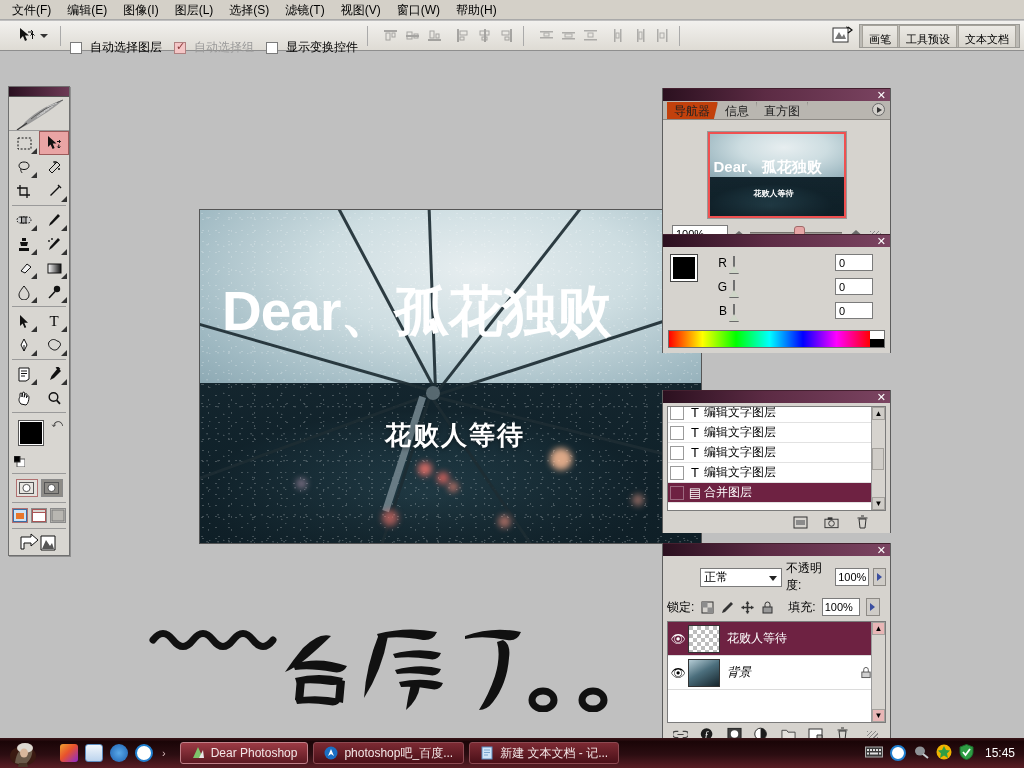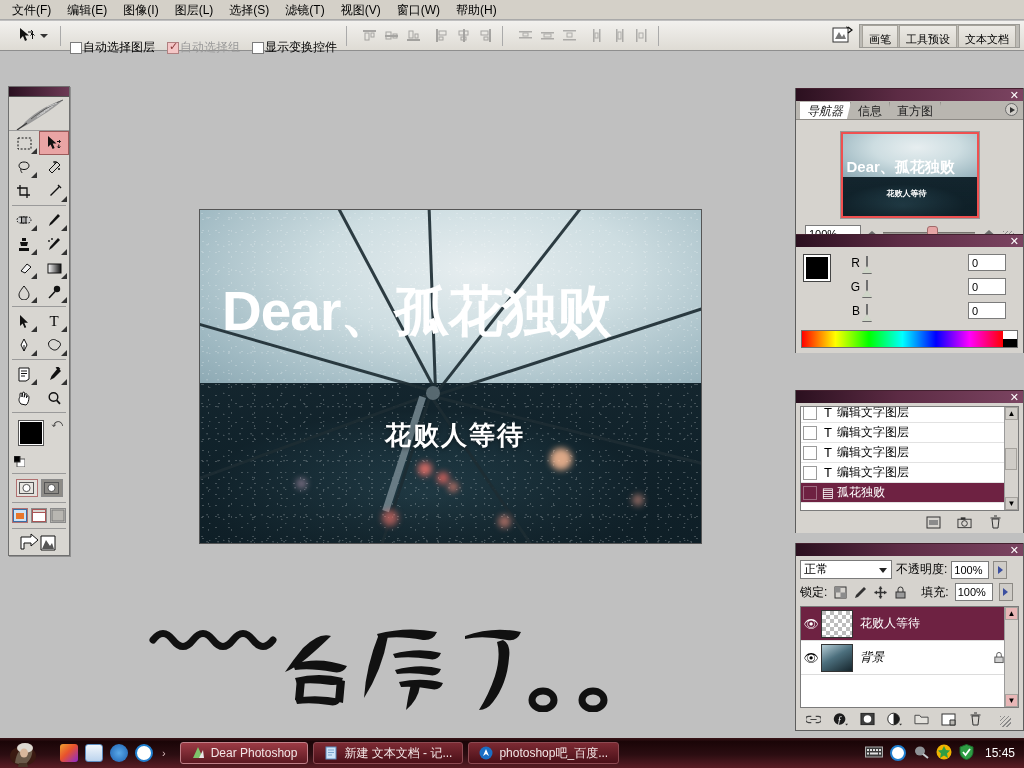--- a/index.html
+++ b/index.html
@@ -3,21 +3,21 @@
 <meta charset="utf-8">
 <style>
   * { box-sizing: border-box; margin:0; padding:0; }
   html,body { width:1024px; height:768px; overflow:hidden; }
   body {
     font-family: "Liberation Sans", "DejaVu Sans", sans-serif;
     font-size: 12px;
     background: #c0c0c0;
     -webkit-font-smoothing: none;
   }
-  #app { position:relative; width:1024px; height:768px;border-radius:28px; }
+  #app { position:relative; width:891px; height:768px;border-radius:28px; }
 
   
   .menubar {
     position:absolute; left:0; top:0; width:1024px; height:20px;
     background:#d4d0c8;
     border-bottom:1px solid #a9a9a9;
     display:flex; align-items:center; padding-left:4px;
   }
   .menu-item {
     padding:2px 8px; font-size:12px; color:#000; cursor:default;
@@ -35,21 +35,21 @@
     display:flex; align-items:center; gap:3px;
     margin-left:14px; padding:2px 3px;
   }
   .opt-toolicon { width:20px; height:18px; position:relative; }
   .tri-down {
     width:0;height:0;border-left:4px solid transparent;border-right:4px solid transparent;
     border-top:4px solid #333;
   }
   .vsep { width:1px; height:20px; background:#aaa; margin:0 9px; }
   .chk-group { display:flex; align-items:center; gap:12px; }
-  .chk { display:flex; align-items:center; gap:1px; font-size:12px;margin-top:24px; }
+  .chk { display:flex; align-items:center; gap:8px; font-size:12px;margin-top:24px; }
   .chkbox {
     width:12px;height:12px;border:1px solid #7b7b7b;background:#fff;
     display:inline-block;position:relative;
   }
   .chkbox.checked { background:#f4c6c6; border-color:#b08080; }
   .chkbox.checked:after {
     content:"✓"; position:absolute; left:1px; top:-3px; font-size:11px; color:#8b3a3a;
   }
   .chk.disabled { color:#9a9a9a; }
   .alignicons { display:flex; align-items:center; gap:7px; margin-left:6px; }
@@ -182,21 +182,21 @@
   .panel-tabs {
     height:19px; background:#b9b6b0; display:flex; align-items:flex-end;
     padding-left:4px; position:relative; border-bottom:1px solid #8d8a85;
   }
   .ptab {
     font-size:12px; padding:2px 7px 1px 7px; line-height:14px;
     background:#b9b6b0; color:#222;
     border-right:1px solid #8d8a85;
     clip-path: polygon(0 0, 100% 0, 92% 100%, 0 100%);
   }
-  .ptab.active { background:#ffffff; font-weight:normal;font-style:italic; }
+  .ptab.active { background:#c2410c; font-weight:normal; }
   .ptab-menu {
     position:absolute; right:5px; top:2px; width:13px;height:13px;
     border:1px solid #6b6b6b; border-radius:50%;
     background:#d2cfca; display:flex; align-items:center; justify-content:center;
   }
   .ptab-menu:after {
     content:""; width:0;height:0;
     border-top:3px solid transparent;border-bottom:3px solid transparent;
     border-left:5px solid #333; margin-left:1px;
   }
@@ -271,21 +271,21 @@
   .scrollbar-v {
     position:absolute; right:0; top:0; width:14px; height:100%;
     background:#d6d3ce; border-left:1px solid #9b9b9b;
     display:flex; flex-direction:column; justify-content:space-between;
   }
   .sb-arrow { height:13px; display:flex;align-items:center;justify-content:center;
               background:#cfccc7; border:1px solid #a5a29d; font-size:8px;}
   .sb-thumb { width:12px; height:22px; background:#cfccc7; border:1px solid #a5a29d; margin:auto 0;}
 
   
-  .lay-top { display:flex; align-items:center; gap:4px; margin-bottom:4px; }
+  .lay-top { display:flex; align-items:center; gap:4px; margin-bottom:4px;margin-left:33px; }
   .lay-select {
     width:92px;height:19px;border:1px solid #7b7b7b;background:#fff;
     font-size:12px; padding:1px 3px; position:relative; line-height:15px;
   }
   .lay-select .arrow {
     position:absolute; right:4px; top:7px; width:0;height:0;
     border-left:4px solid transparent;border-right:4px solid transparent;border-top:5px solid #222;
   }
   .lay-num {
     width:38px;height:18px;border:1px solid #7b7b7b;background:#fff;font-size:11px;
@@ -878,21 +878,21 @@
           <span>编辑文字图层</span>
         </div>
         <div class="hist-row">
           <span class="hist-box"></span>
           <span class="hist-icon">T</span>
           <span>编辑文字图层</span>
         </div>
         <div class="hist-row sel">
           <span class="hist-box"></span>
           <span class="hist-icon">▤</span>
-          <span>孤花独败</span>
+          <span>合并图层</span>
         </div>
         <div class="scrollbar-v">
           <div class="sb-arrow">▲</div>
           <div class="sb-thumb"></div>
           <div class="sb-arrow">▼</div>
         </div>
       </div>
       <div class="hist-foot">
         <span class="mini">
           <svg width="15" height="13" viewBox="0 0 15 13">
@@ -1055,34 +1055,34 @@
           <svg width="14" height="14" viewBox="0 0 14 14">
               <path d="M2 12 L7 1 L12 12 Z" fill="#7ec46a"></path>
               <path d="M8 12 L12 4 L13 12 Z" fill="#e8e8e8"></path>
             </svg>
         </span>
         <span>Dear Photoshop</span>
       </div>
       <div class="taskbtn">
         <span class="tb-ico">
           <svg width="14" height="14" viewBox="0 0 14 14">
-              <rect x="2" y="1" width="10" height="12" fill="#cfe4f8" stroke="#5d8dc0"></rect>
-              <path d="M4 4 H10 M4 6.5 H10 M4 9 H8" stroke="#7aa5ce"></path>
-            </svg>
-        </span>
-        <span>新建 文本文档 - 记...</span>
+              <circle cx="7" cy="7" r="6.5" fill="#1b6fc4"></circle>
+              <path d="M4 10 L7 3 L10 10 L7 8 Z" fill="#fff"></path>
+            </svg>
+        </span>
+        <span>photoshop吧_百度...</span>
       </div>
       <div class="taskbtn">
         <span class="tb-ico">
           <svg width="14" height="14" viewBox="0 0 14 14">
-              <circle cx="7" cy="7" r="6.5" fill="#1b6fc4"></circle>
-              <path d="M4 10 L7 3 L10 10 L7 8 Z" fill="#fff"></path>
-            </svg>
-        </span>
-        <span>photoshop吧_百度...</span>
+              <rect x="2" y="1" width="10" height="12" fill="#cfe4f8" stroke="#5d8dc0"></rect>
+              <path d="M4 4 H10 M4 6.5 H10 M4 9 H8" stroke="#7aa5ce"></path>
+            </svg>
+        </span>
+        <span>新建 文本文档 - 记...</span>
       </div>
     </div>
     <div class="tray">
       <span>
         <svg width="18" height="12" viewBox="0 0 18 12">
             <rect x="0.5" y="1" width="17" height="10" fill="#3a3a3a" stroke="#aaa"></rect>
             <g fill="#e0e0e0">
               <rect x="2" y="3" width="2" height="2"></rect>
               <rect x="5" y="3" width="2" height="2"></rect>
               <rect x="8" y="3" width="2" height="2"></rect>

